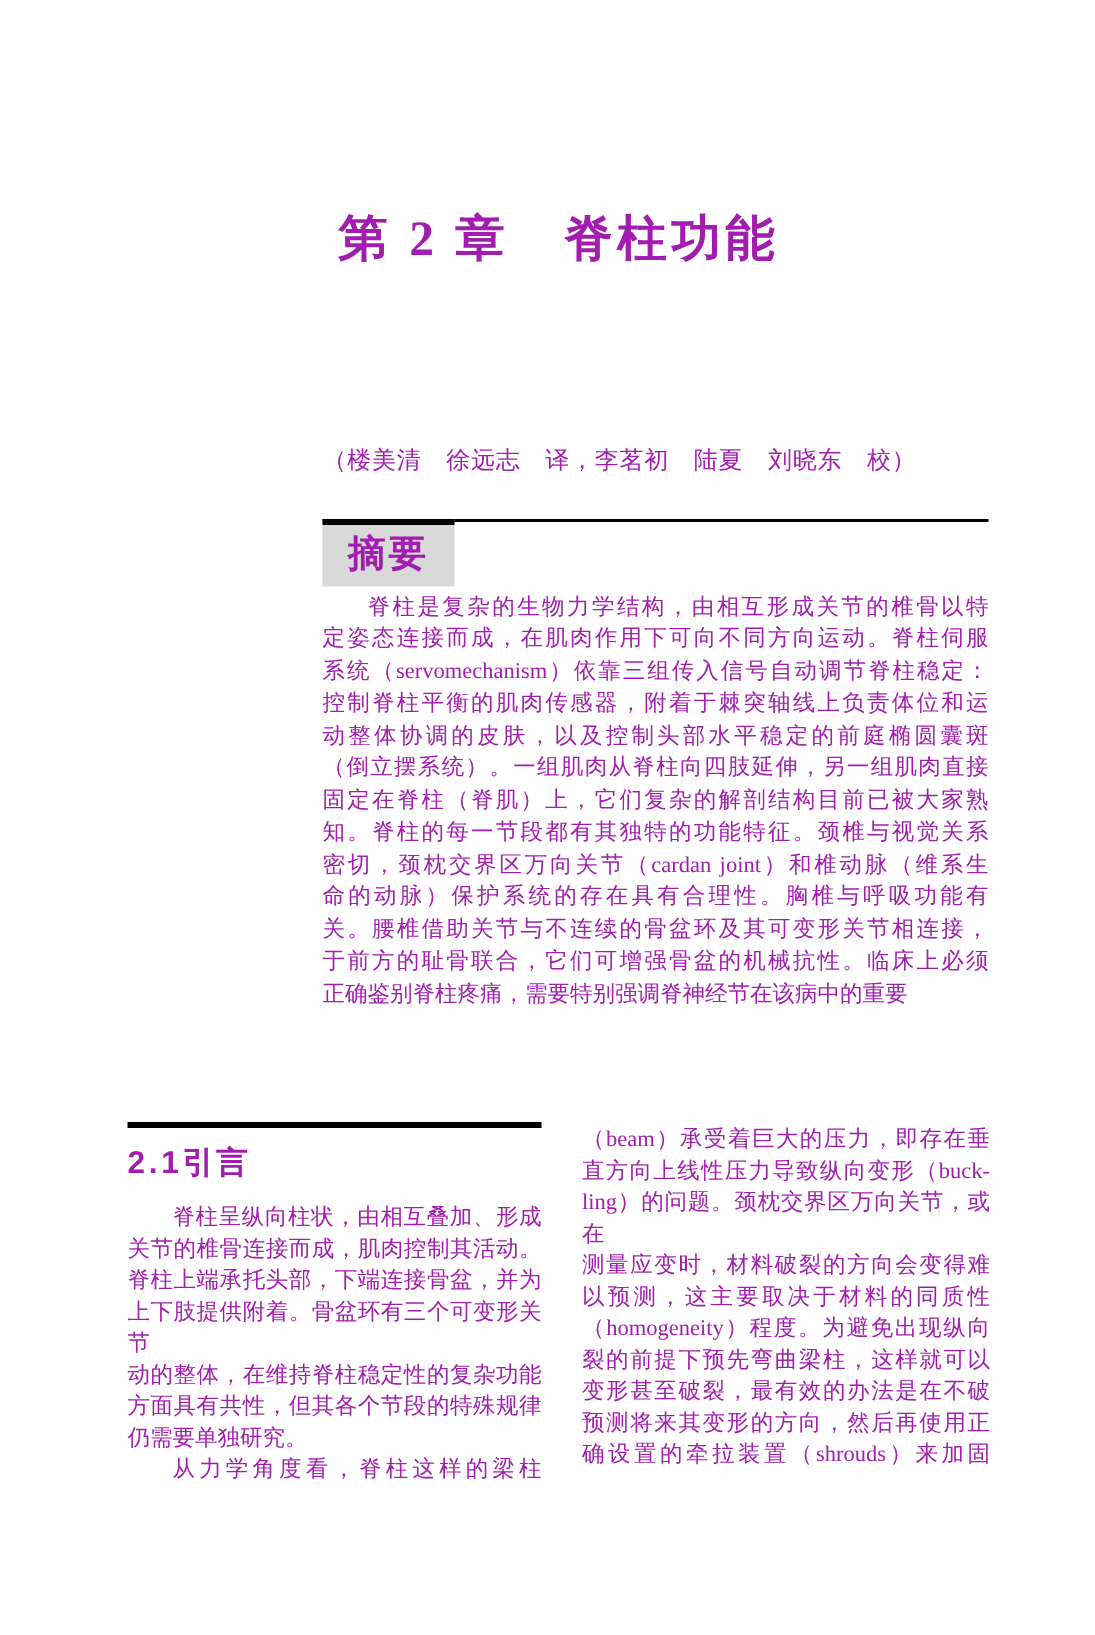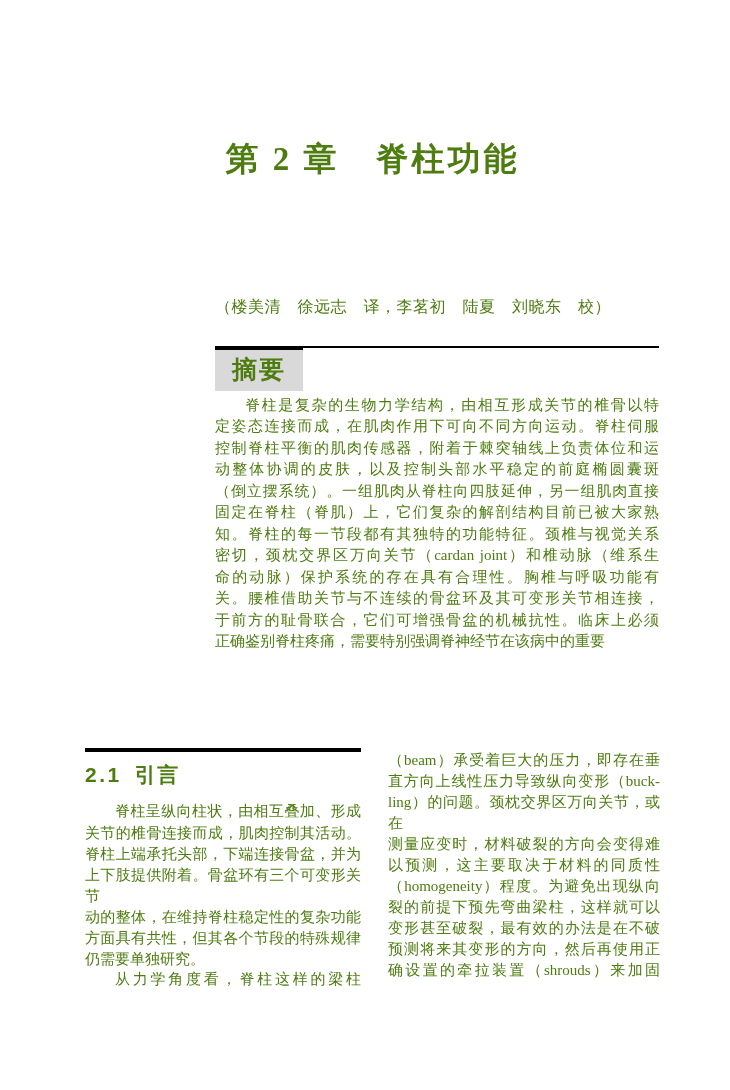--- a/index.html
+++ b/index.html
@@ -1,21 +1,21 @@
 <!DOCTYPE html>
 <html><head>
 <meta charset="utf-8">
 <style>
   html, body { margin: 0; padding: 0; background: #ffffff; }
   .page {
     position: relative;
     width: 730px;
     height: 1090px;
     background: #ffffff;
-    color: #4d7c0f;
+    color: #a21caf;
     font-family: "Liberation Serif", "DejaVu Serif", serif;
     overflow: hidden;
   }
 
   
   .chapter-title {
     position: absolute;
     top: 137px;
     left: 85px;
     width: 575px;
@@ -80,43 +80,44 @@
   .col-right { flex: 1; padding-top: 2px; }
 
   .sec-rule { height: 4px; background: #000000; }
   .sec-heading {
     margin: 9px 0 0 0;
     font-family: "Liberation Sans", "DejaVu Sans", sans-serif;
     font-size: 21px;
     font-weight: 700;
     letter-spacing: 1.5px;
   }
-  .sec-num { margin-right: 13px; letter-spacing: 2.5px; }
+  .sec-num { letter-spacing: 2.5px; }
 
   .para { font-size: 15px; }
   .col-left .para.first { margin-top: 13px; }
   .col-line { line-height: 21px; text-align: justify; text-align-last: justify; }
   .para.end-short .col-line:last-child { text-align-last: left; }
-  .para.indent-first .col-line:first-child { text-indent: 2em; font-family: Liberation Mono, monospace; }
+  .para.indent-first .col-line:first-child { text-indent: 2em; }
 </style>
 </head>
 <body>
 
 <div class="page">
 
   <h1 class="chapter-title">第 2 章　脊柱功能</h1>
 
   <div class="credits">（楼美清　徐远志　译，李茗初　陆夏　刘晓东　校）</div>
 
   <section class="abstract">
     <div class="abstract-rule"></div>
     <div class="abstract-label">摘要</div>
     <div class="abstract-body">
         <div class="abs-line">脊柱是复杂的生物力学结构，由相互形成关节的椎骨以特</div>
         <div class="abs-line">定姿态连接而成，在肌肉作用下可向不同方向运动。脊柱伺服</div>
+        <div class="abs-line">系统（servomechanism）依靠三组传入信号自动调节脊柱稳定：</div>
         <div class="abs-line">控制脊柱平衡的肌肉传感器，附着于棘突轴线上负责体位和运</div>
         <div class="abs-line">动整体协调的皮肤，以及控制头部水平稳定的前庭椭圆囊斑</div>
         <div class="abs-line">（倒立摆系统）。一组肌肉从脊柱向四肢延伸，另一组肌肉直接</div>
         <div class="abs-line">固定在脊柱（脊肌）上，它们复杂的解剖结构目前已被大家熟</div>
         <div class="abs-line">知。脊柱的每一节段都有其独特的功能特征。颈椎与视觉关系</div>
         <div class="abs-line">密切，颈枕交界区万向关节（cardan joint）和椎动脉（维系生</div>
         <div class="abs-line">命的动脉）保护系统的存在具有合理性。胸椎与呼吸功能有</div>
         <div class="abs-line">关。腰椎借助关节与不连续的骨盆环及其可变形关节相连接，</div>
         <div class="abs-line">于前方的耻骨联合，它们可增强骨盆的机械抗性。临床上必须</div>
         <div class="abs-line">正确鉴别脊柱疼痛，需要特别强调脊神经节在该病中的重要</div>

